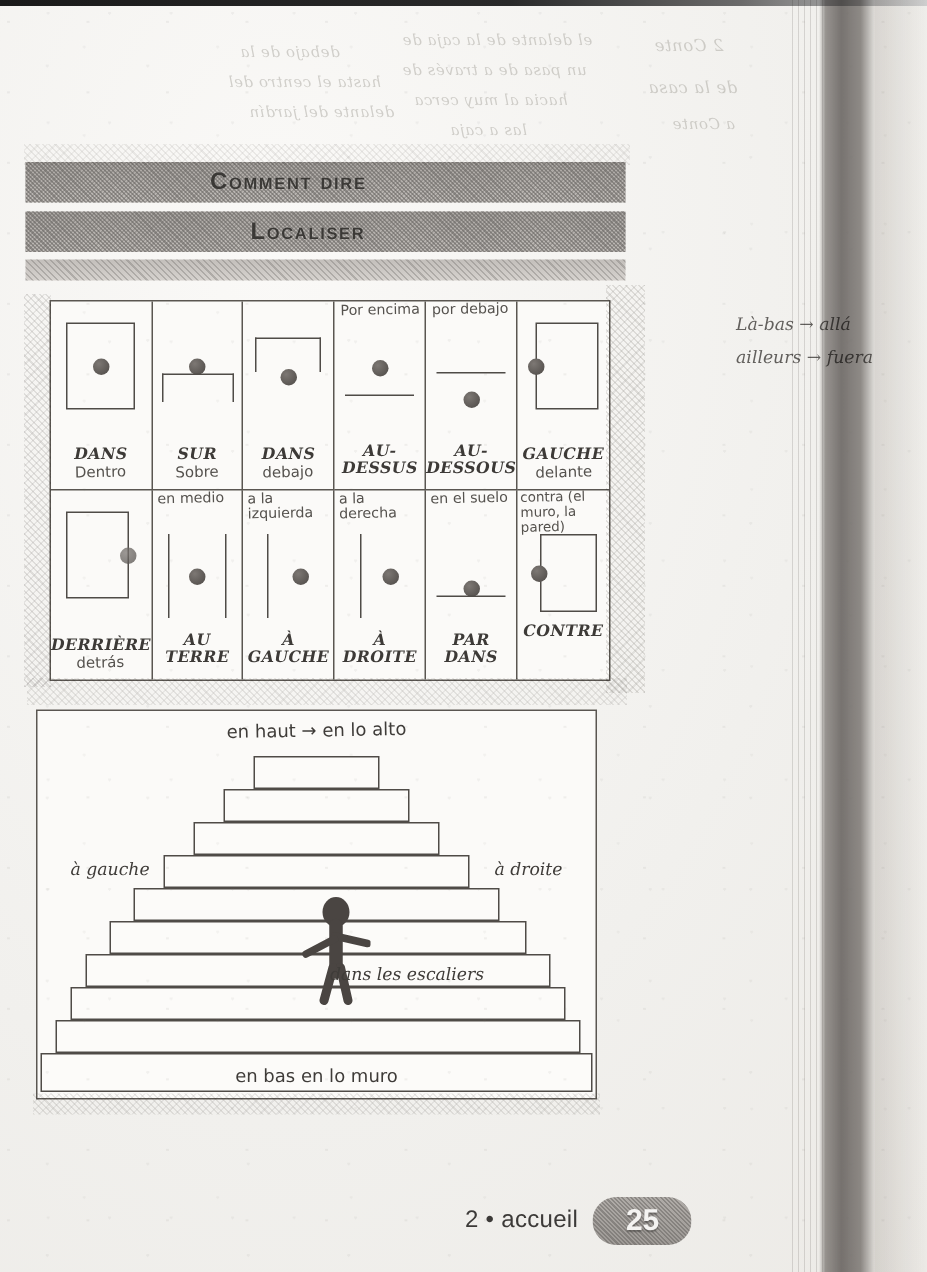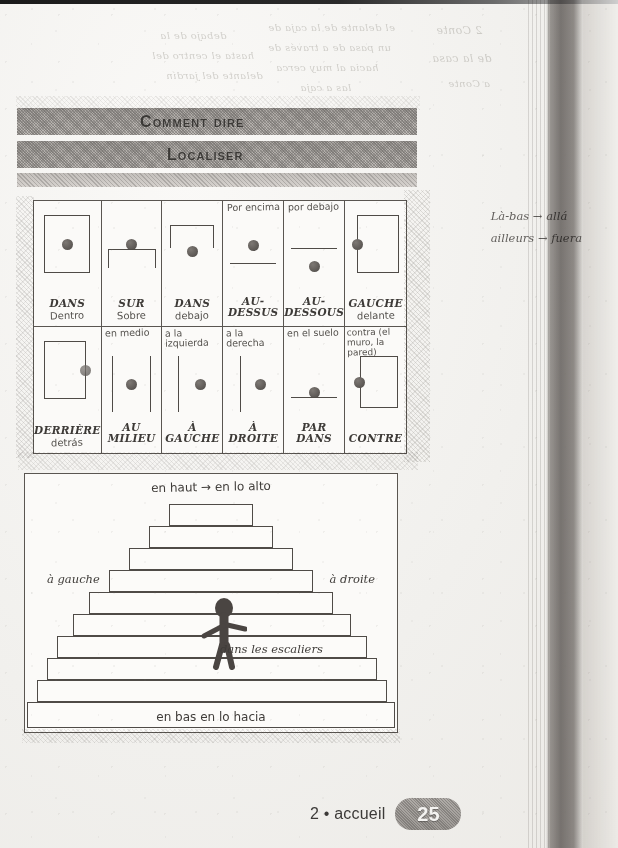--- a/index.html
+++ b/index.html
@@ -358,21 +358,21 @@
 
     <div class="cell">
       <div class="es-top" style="left:3px;white-space:normal;">en medio</div>
       <div class="pic" style="top:20px;">
         <div class="row-h">
           <div class="vline"></div>
           <span class="dot" style="margin:0 13px;"></span>
           <div class="vline"></div>
         </div>
       </div>
-      <div class="fr-label" style="margin-bottom:7px;">AU MILIEU</div>
+      <div class="fr-label" style="margin-bottom:7px;">AU TERRE</div>
     </div>
 
     <div class="cell">
       <div class="es-top" style="left:3px;white-space:normal;width:60px;">a la izquierda</div>
       <div class="pic" style="top:20px;">
         <div class="row-h">
           <div class="vline"></div>
           <span class="dot" style="margin-left:16px;"></span>
         </div>
       </div>
@@ -402,21 +402,21 @@
     </div>
 
     <div class="cell">
       <div class="es-top" style="left:2px;white-space:normal;font-size:9px;">contra (el muro, la pared)</div>
       <div class="pic" style="top:18px;">
         <div class="row-h">
           <span class="dot" style="margin-right:-5px;position:relative;z-index:2;"></span>
           <div class="box" style="width:36px;height:50px;"></div>
         </div>
       </div>
-      <div class="fr-label" style="margin-bottom:7px;">CONTRE</div>
+      <div class="fr-label" style="margin-bottom:24px;">CONTRE</div>
     </div>
   </div>
 
   <div id="stairs-panel">
 
     <div class="step" style="left:144px;top:30px;width:84px;height:22px;"></div>
     <div class="step" style="left:124px;top:52px;width:124px;height:22px;"></div>
     <div class="step" style="left:104px;top:74px;width:164px;height:22px;"></div>
     <div class="step" style="left:84px;top:96px;width:204px;height:22px;"></div>
     <div class="step" style="left:64px;top:118px;width:244px;height:22px;"></div>
@@ -432,21 +432,21 @@
       <path d="M22 26 L44 31" stroke="#4a4542" stroke-width="5" stroke-linecap="round"></path>
       <path d="M22 28 L3 38" stroke="#4a4542" stroke-width="5" stroke-linecap="round"></path>
       <path d="M21 47 L15 69" stroke="#4a4542" stroke-width="6" stroke-linecap="round"></path>
       <path d="M26 47 L31 69" stroke="#4a4542" stroke-width="6" stroke-linecap="round"></path>
     </svg>
 
     <div class="hand" id="label-en-haut">en haut → en lo alto</div>
     <div class="hand" id="label-a-gauche">à gauche</div>
     <div class="hand" id="label-a-droite">à droite</div>
     <div class="hand" id="label-escaliers">dans les escaliers</div>
-    <div class="hand" id="label-en-bas">en bas  en lo hacia</div>
+    <div class="hand" id="label-en-bas">en bas  en lo muro</div>
   </div>
 
   <div id="footer">
     <span id="footer-label">2 • accueil</span>
     <span id="page-badge">
       <span id="page-number">25</span>
     </span>
   </div>
 
   <div class="grain" id="grain-above-title"></div>

